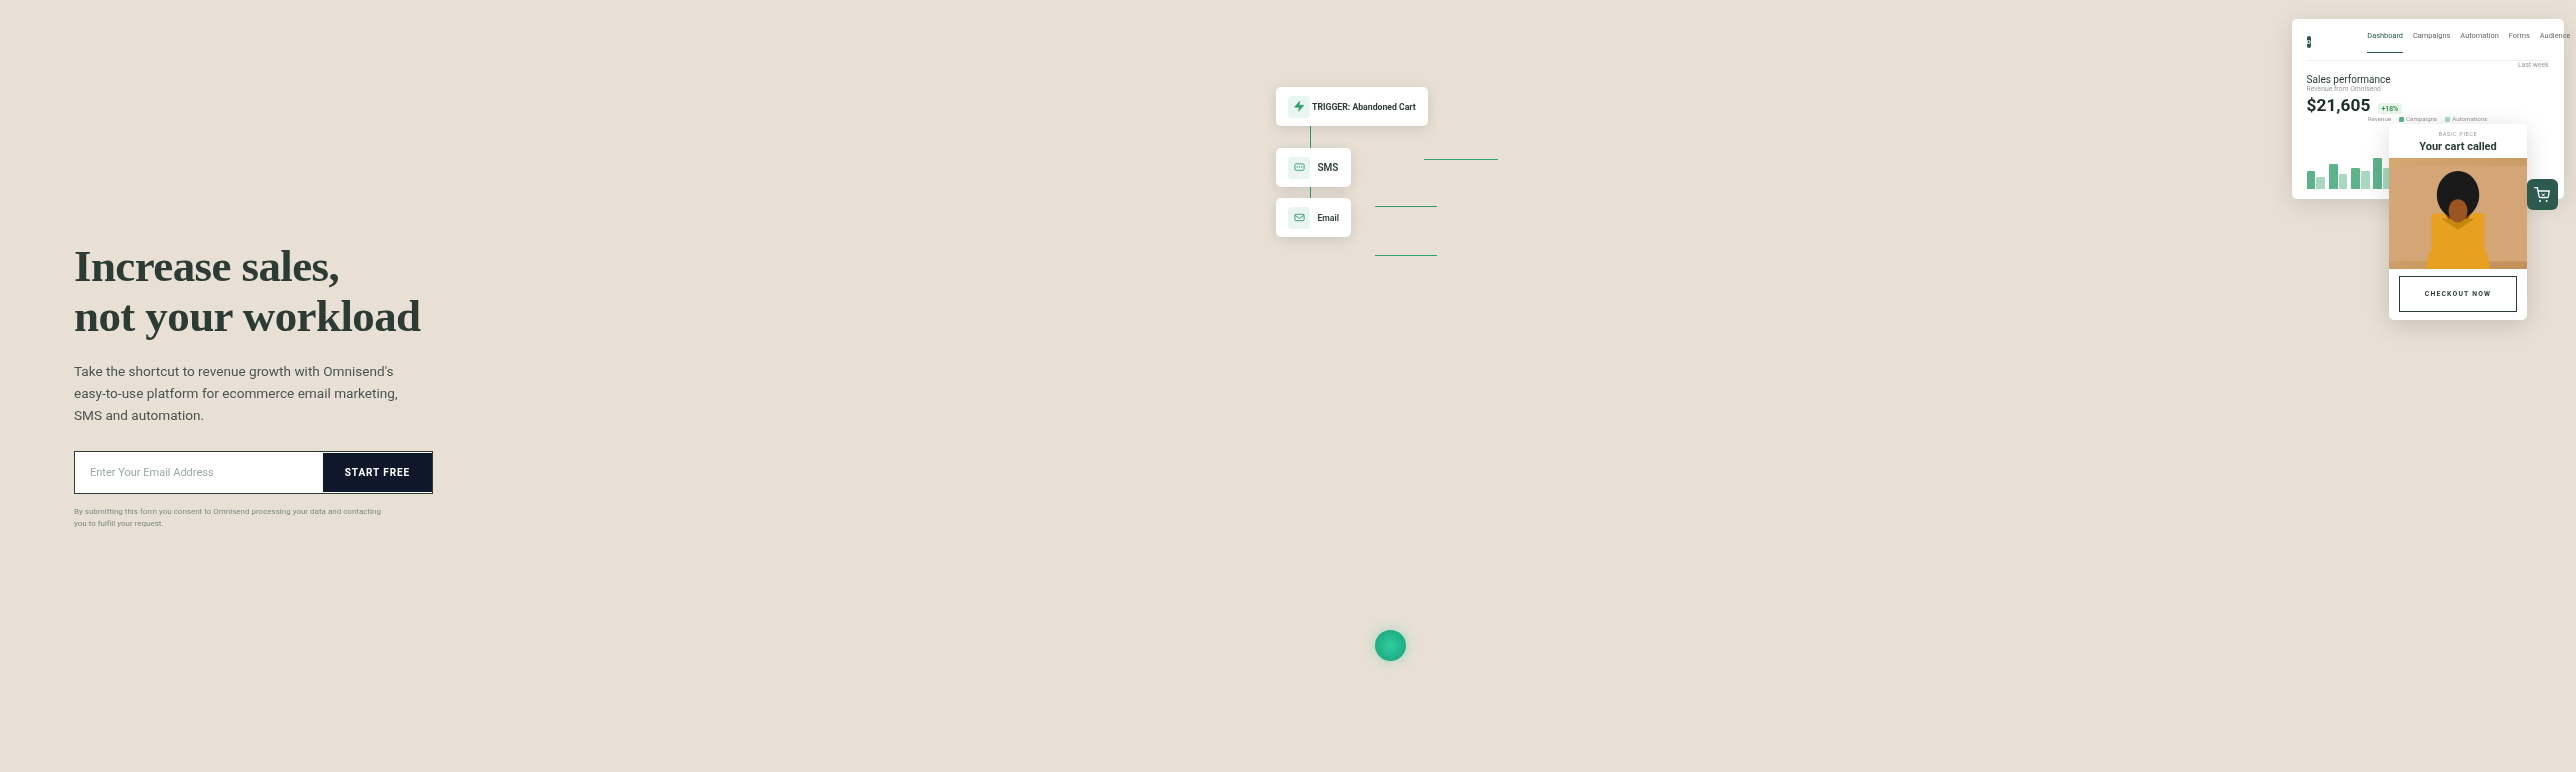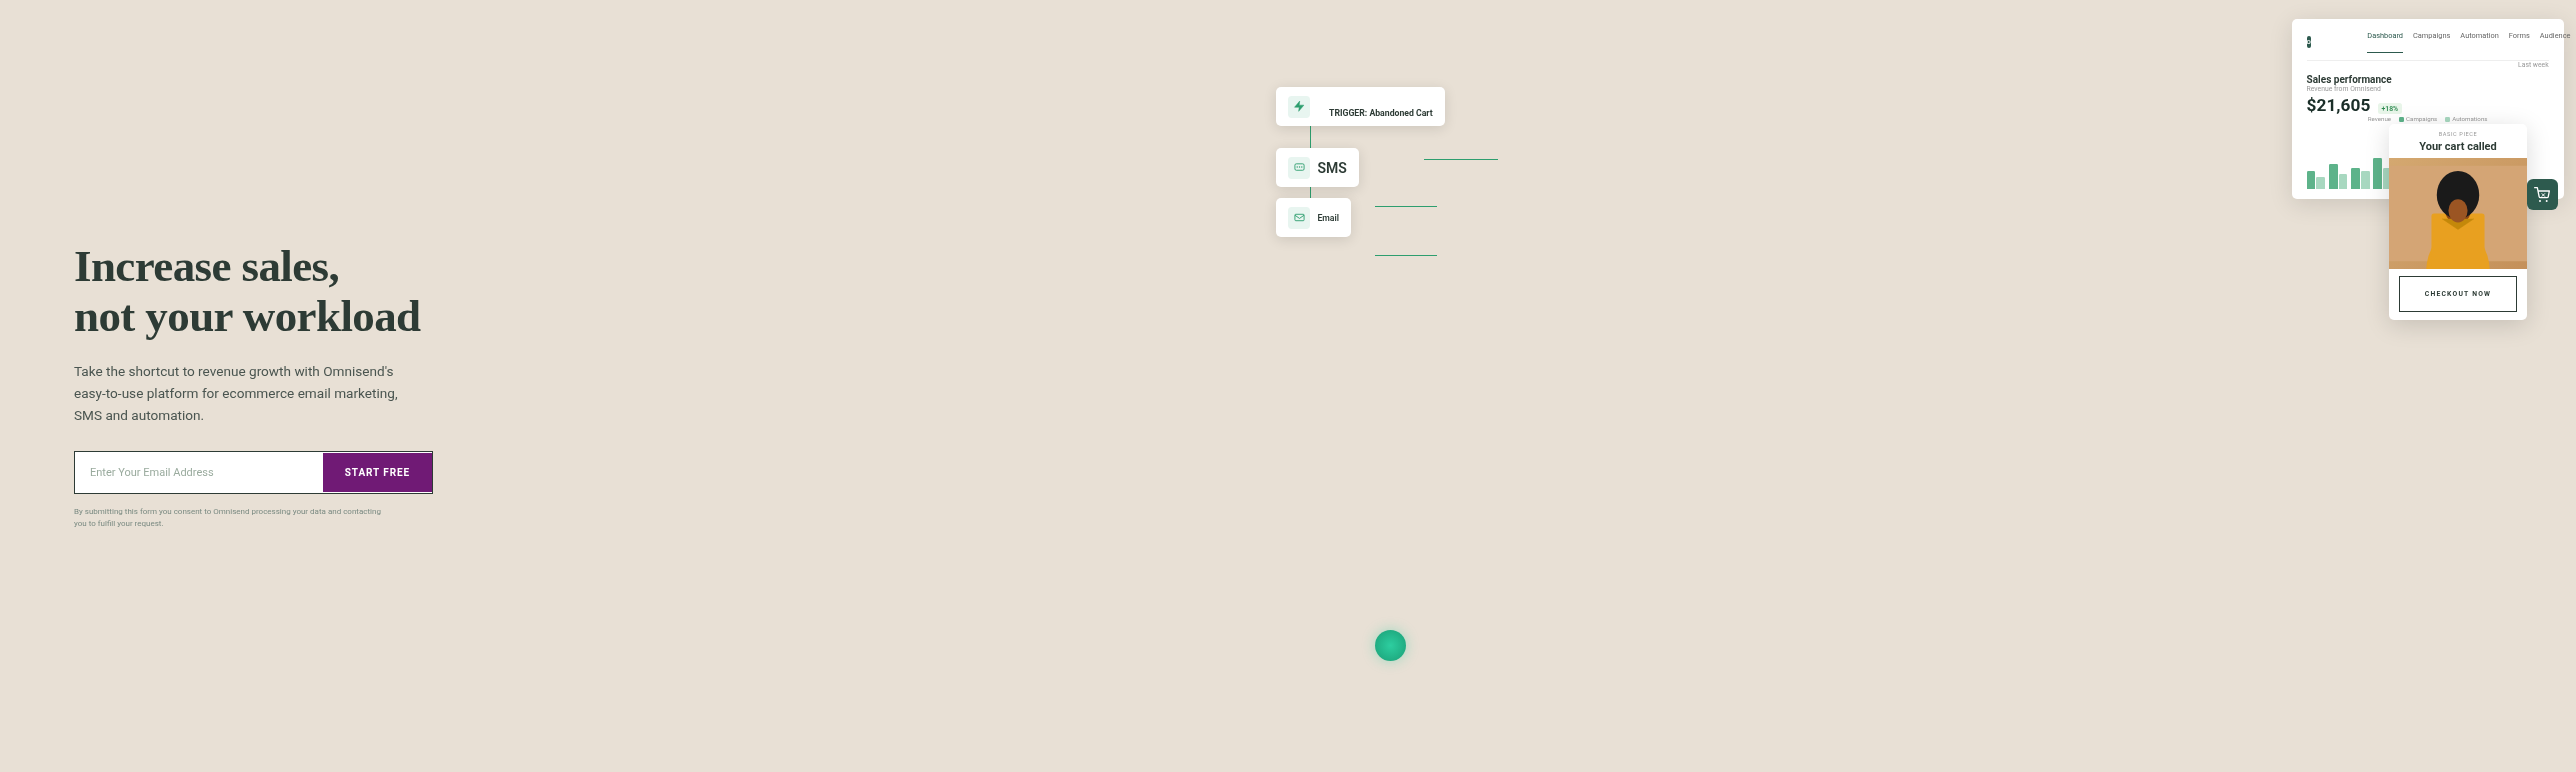--- a/index.html
+++ b/index.html
@@ -69,21 +69,21 @@
       color: #9aab9e;
       background: transparent;
       font-family: inherit;
     }
 
     .email-input::placeholder {
       color: #9aab9e;
     }
 
     .start-free-btn {
-      background-color: #701a75;
+      background-color: #0f172a;
       color: #fff;
       border: none;
       padding: 13.6px 22px;
       font-size: 10px;
       font-weight: 700;
       letter-spacing: 0.9px;
       cursor: pointer;
       text-transform: uppercase;
       font-family: inherit;
       white-space: nowrap;
@@ -153,21 +153,21 @@
 
     .nav-item.active {
       color: #2d5a4e;
       border-bottom: 1.2px solid #2d5a4e;
       padding-bottom: 12px;
       margin-left: 44px;
     }
 
     .sales-title {
       font-size: 10px;
-      font-weight: 700;
+      font-weight: 400;
       color: #2d3b35;
       margin-bottom: 2.5px;
     }
 
     .last-week {
       font-size: 6.8px;
       color: #999;
       float: right;
       margin-top: -12.4px;
     }
@@ -249,22 +249,22 @@
     
     .trigger-card {
       position: absolute;
       left: -12.4px;
       top: 87px;
       background: #fff;
       border-radius: 5px;
       box-shadow: 0 2.5px 12.4px rgba(0,0,0,0.12);
       padding: 8.7px 12.4px;
       display: flex;
-      align-items: flex-end;
-      gap: 19px;
+      align-items: center;
+      gap: 2px;
       z-index: 4;
       white-space: nowrap;
     }
 
     .trigger-icon {
       width: 22px;
       height: 22px;
       background: #e8f5f0;
       border-radius: 3.7px;
       display: flex;
@@ -298,21 +298,21 @@
       height: 22px;
       background: #e8f5f0;
       border-radius: 3.7px;
       display: flex;
       align-items: center;
       justify-content: center;
       font-size: 10px;
     }
 
     .sms-text {
-      font-size: 14px;
+      font-size: 10px;
       font-weight: 600;
       color: #2d3b35;
     }
 
     .email-card {
       position: absolute;
       left: -12.4px;
       top: 198px;
       background: #fff;
       border-radius: 5px;

